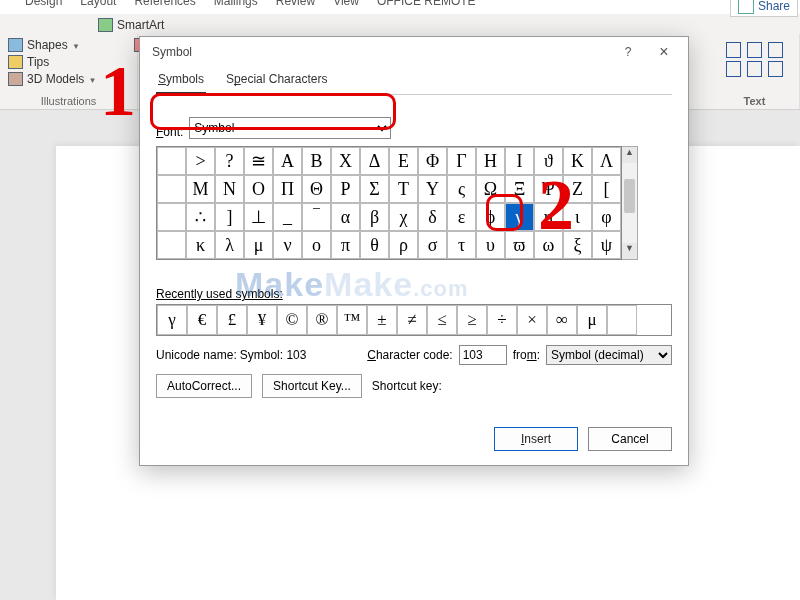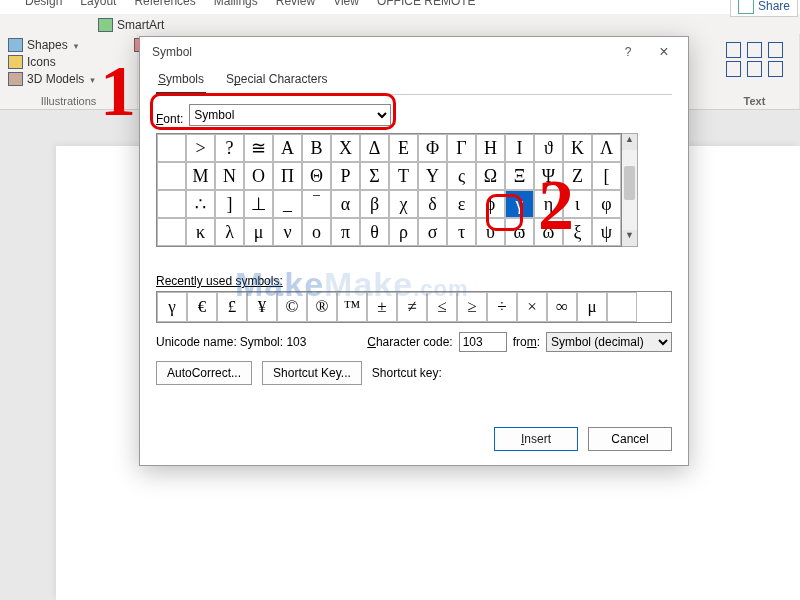--- a/index.html
+++ b/index.html
@@ -19,21 +19,21 @@
   .docpage{ position:absolute; top:146px; left:56px; right:0; bottom:0; background:#fff; box-shadow:-2px -2px 6px rgba(0,0,0,0.06);}
   .graybg{ position:absolute; top:110px; left:0; right:0; bottom:0; background:#e8e8e8;}
 
   
   .dialog { position:absolute; left:139px; top:36px; width:550px; height:430px; background:#fff; border:1px solid #999; box-shadow:0 6px 24px rgba(0,0,0,.25); display:flex; flex-direction:column;}
   .dlg-title { height:30px; display:flex; align-items:center; padding:0 6px 0 12px; font-size:12px; color:#444;}
   .dlg-title .spacer{flex:1;}
   .dlg-title .winbtn{ width:36px; height:28px; display:flex; align-items:center;justify-content:center; color:#555;}
   .dlg-body{ flex:1; padding:0 16px 8px 16px; display:flex; flex-direction:column;}
 
-  .tabs{ display:flex; gap:18px; font-size:12px; color:#333; border-bottom:1px solid #ccc; margin-bottom:9px;}
+  .tabs{ display:flex; gap:18px; font-size:12px; color:#333; border-bottom:1px solid #ccc; margin-bottom:22px;}
   .tab{ padding:5px 2px 6px 2px; cursor:default;}
   .tab.active{ border-bottom:2px solid #333; font-weight:400;}
   .tab u{ text-decoration:underline; text-decoration-skip-ink:none;}
 
   .font-row{ display:flex; align-items:flex-end; gap:6px; font-size:12px; margin-bottom:7px;}
   .font-row select{ width:202px; height:22px; font-size:12px; border:1px solid #888; background:#fff;}
 
   .grid-wrap{ position:relative; display:flex;}
   .char-grid{ border:1px solid #888; display:grid; grid-template-columns: repeat(16, 29px); grid-auto-rows:28px;}
   .cell{ border:0.5px solid #bbb; display:flex; align-items:center; justify-content:center; font-size:18px; font-family:"Symbol","Times New Roman",serif; background:#fff; cursor:default;}
@@ -92,21 +92,21 @@
 <div class="ribbon">
   <div class="ribbon-group" style="width:138px;">
     <div class="items">
       <div class="rb-item">
           <span class="mini-ico" style="background:#8bd;"></span>
           <span>Shapes</span>
           <span class="caret"></span>
         </div>
       <div class="rb-item">
           <span class="mini-ico" style="background:#ec6;"></span>
-          <span>Icons</span>
+          <span>Tips</span>
         </div>
       <div class="rb-item">
           <span class="mini-ico" style="background:#ca9;"></span>
           <span>3D Models</span>
           <span class="caret"></span>
         </div>
       <div class="rb-item" style="position:absolute; left:98px; top:18px;">
           <span class="mini-ico" style="background:#8c8;"></span>
           <span>SmartArt</span>
         </div>

